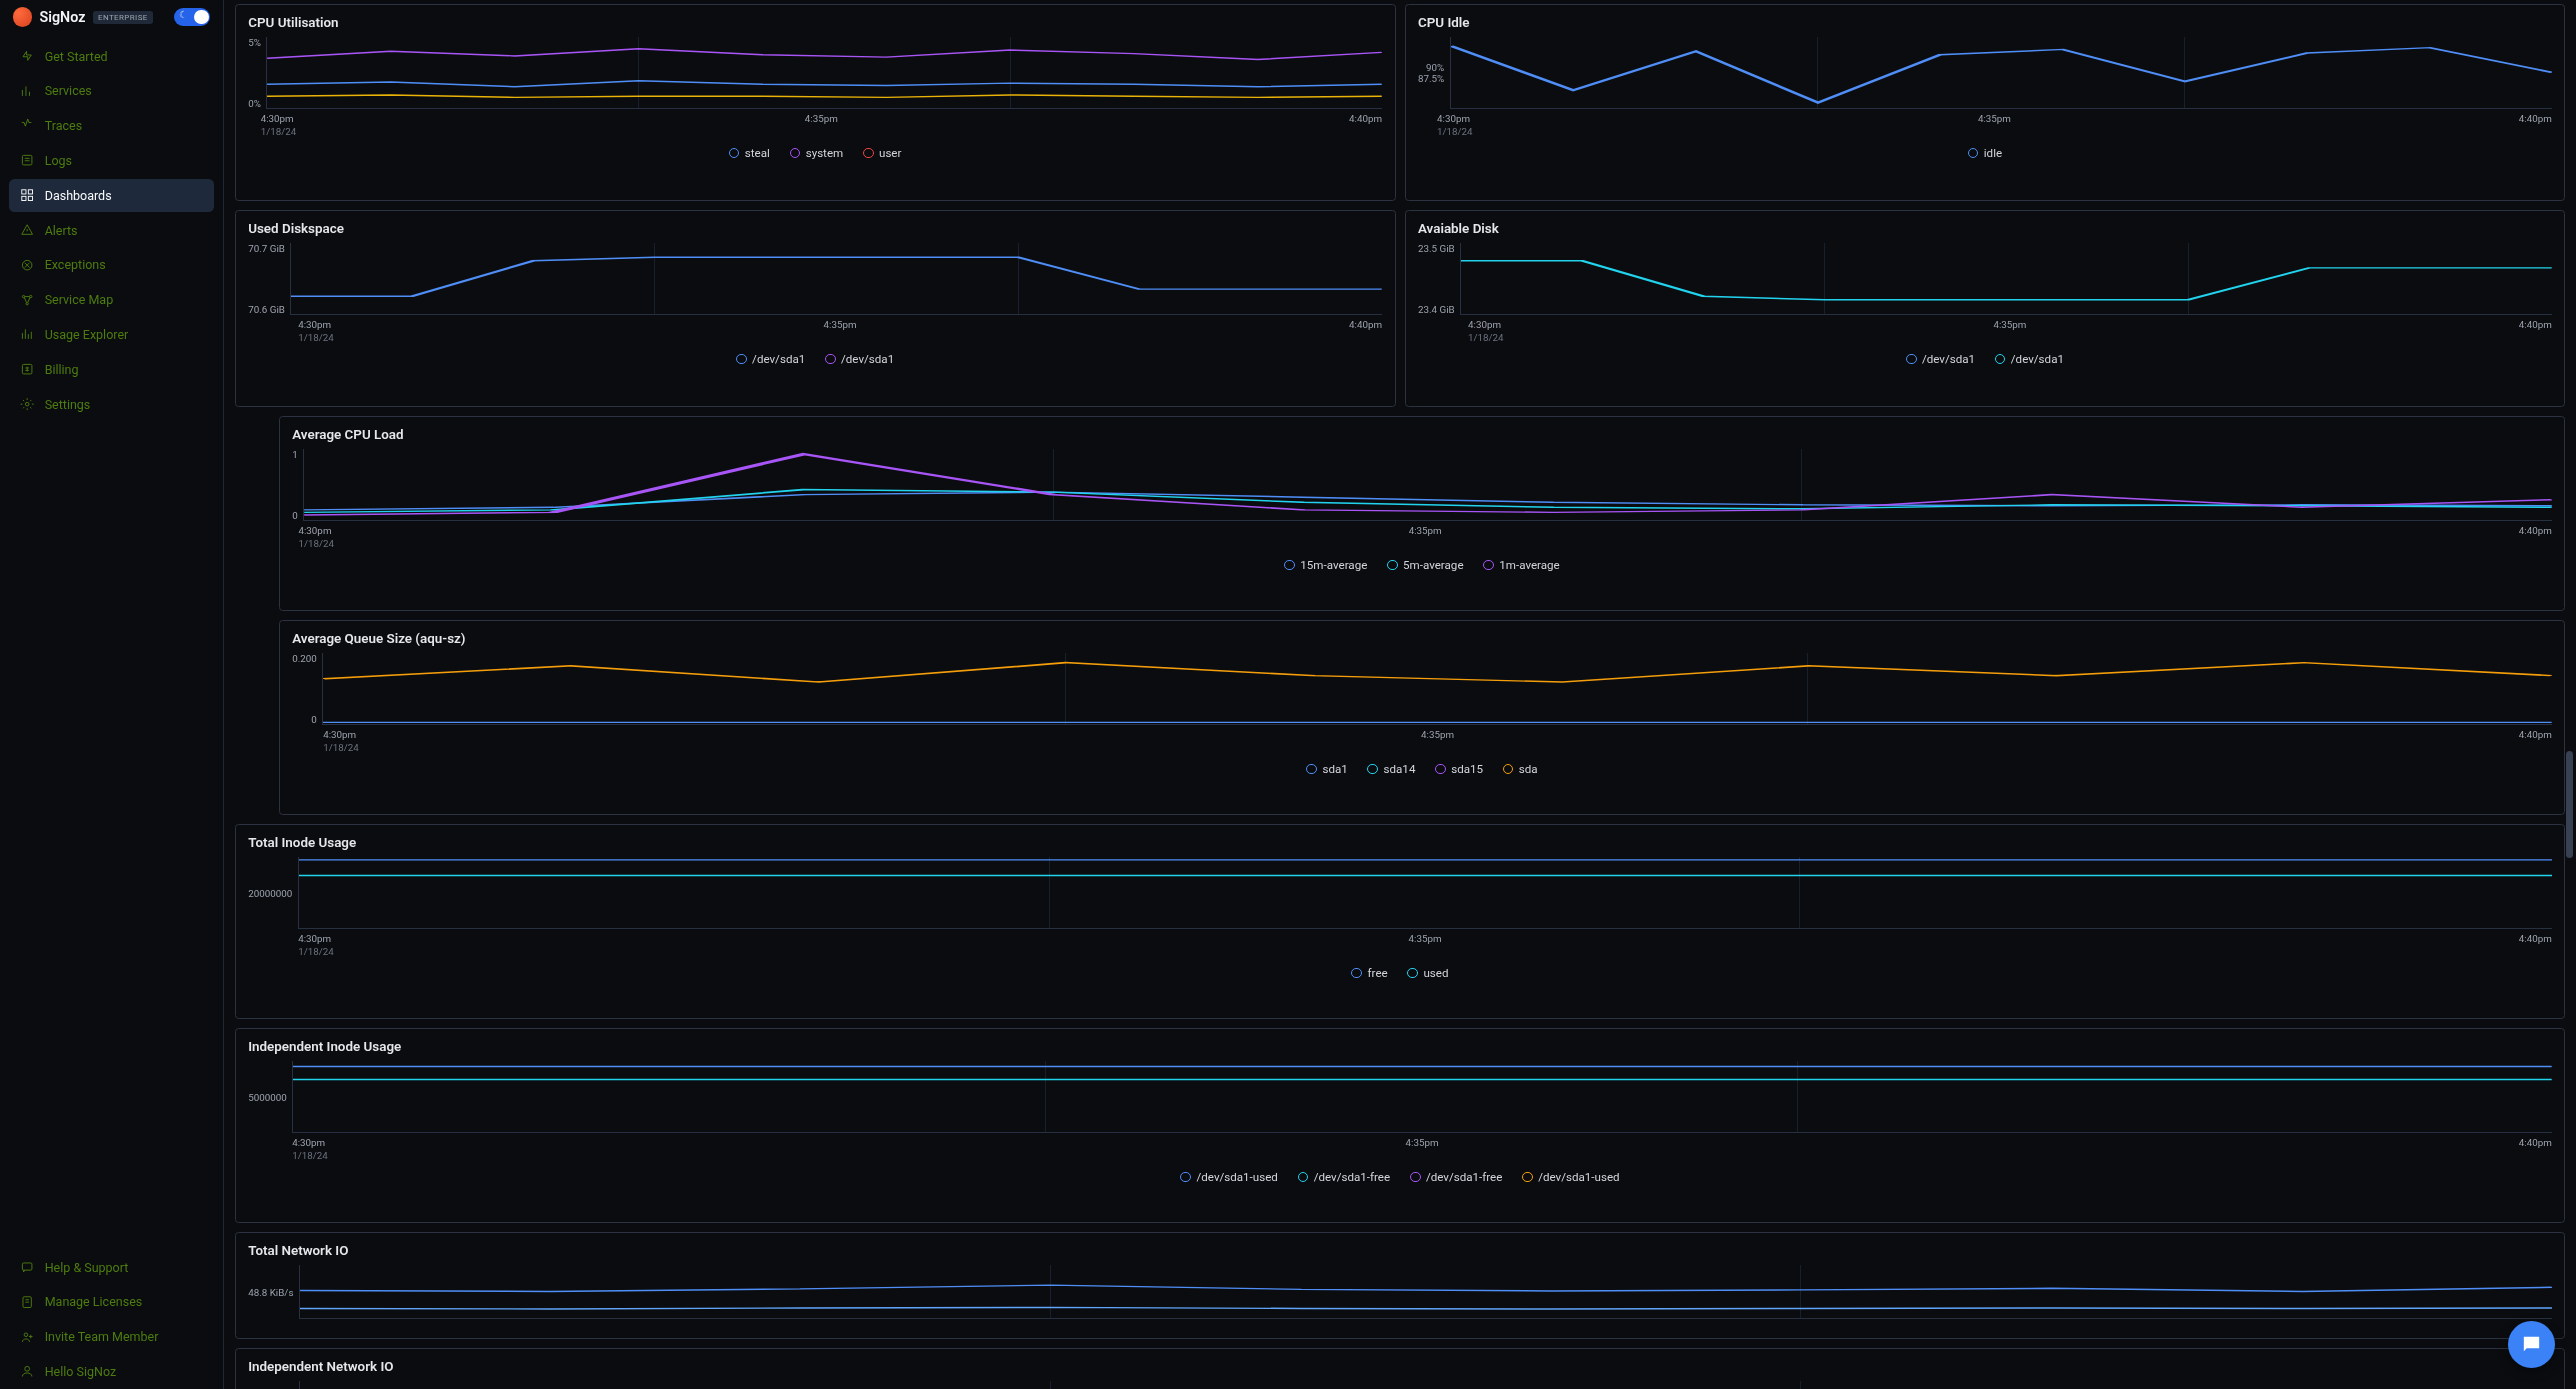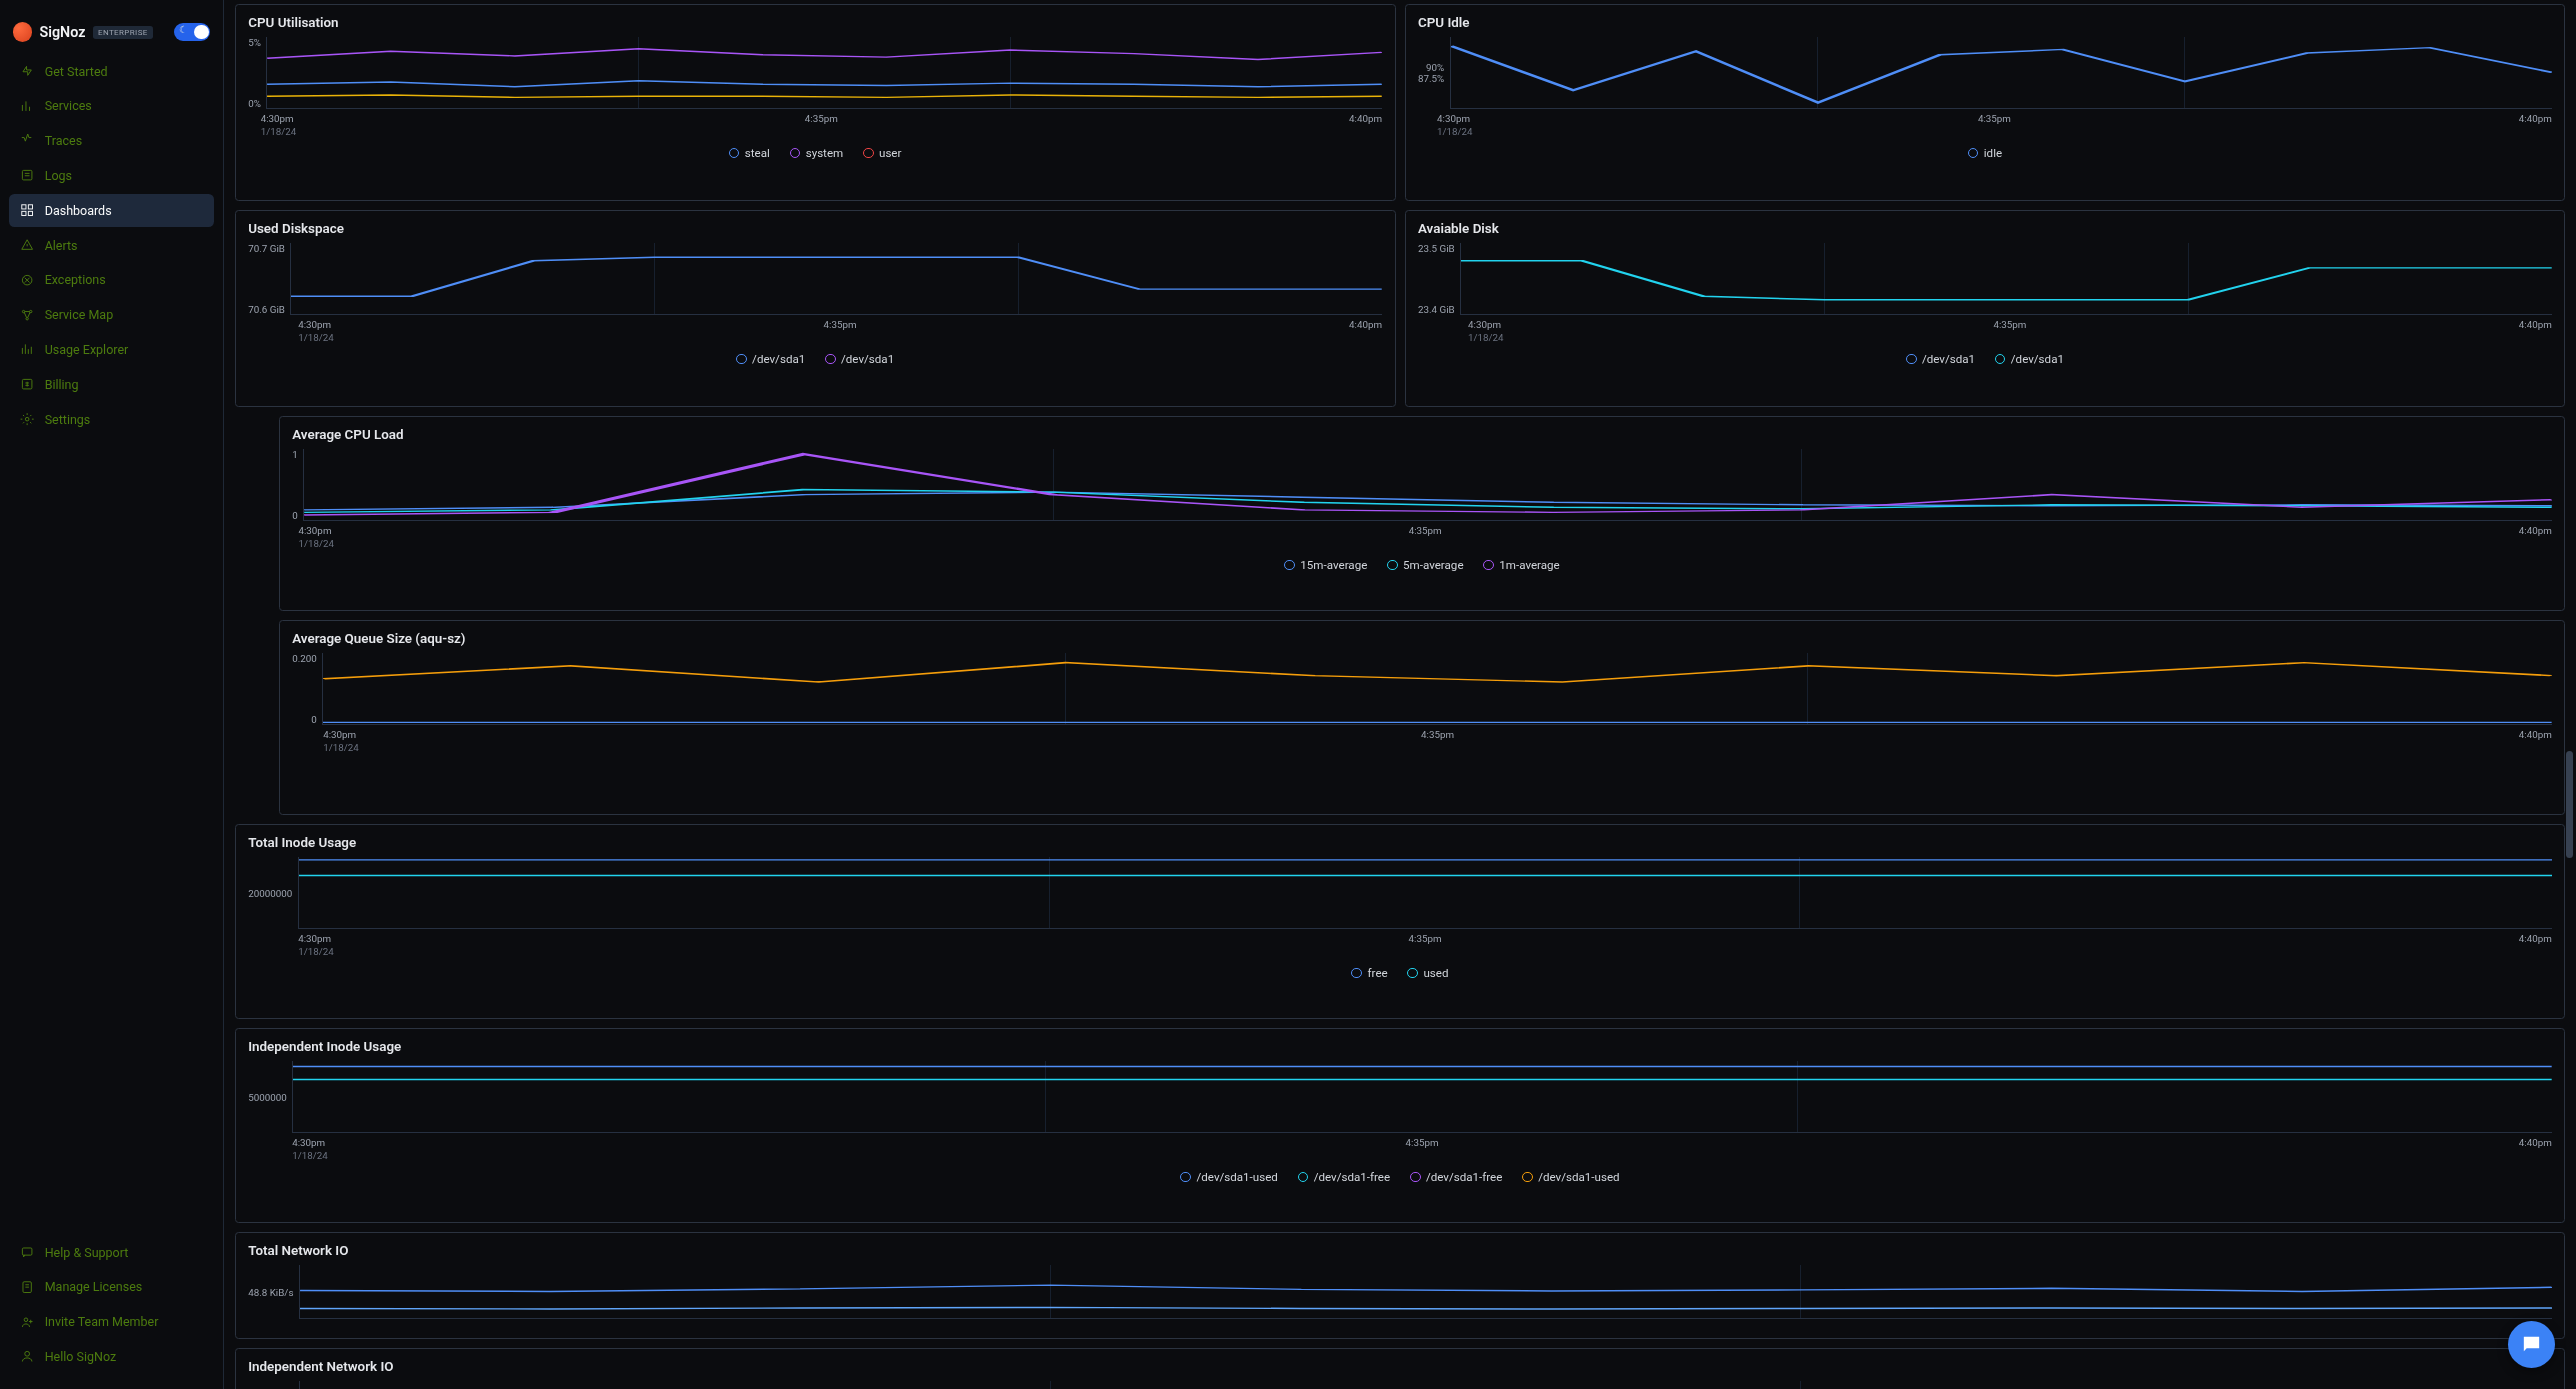--- a/index.html
+++ b/index.html
@@ -13,21 +13,21 @@
   display: flex;
   overflow: hidden;
 }
 
 .sidebar {
   width: 224px;
   background: #0b0c0f;
   border-right: 0.9px solid #1f2937;
   display: flex;
   flex-direction: column;
-  padding: 17px 9px;
+  padding: 2px 9px;
 }
 .brand {
   display: flex;
   align-items: center;
   gap: 7.2px;
   padding: 5.4px 3.6px 12.5px 3.6px;
 }
 .brand-logo {
   width: 19.7px; height: 19.7px; border-radius: 50%;
   background: radial-gradient(circle at 30% 30%, #ff6a3d, #d8411e);
@@ -460,20 +460,38 @@
                 <path d="M0.0 78.2 L33.3 78.2 L66.7 78.2 L100.0 78.2 L133.3 78.2 L166.7 78.2 L200.0 78.2 L233.3 78.2 L266.7 78.2 L300.0 78.2" stroke="#4f8ef7" stroke-width="1.6" fill="none"></path>
               </svg>
             </div>
           </div>
           <div class="xticks" style="margin-left:31px">
             <span>4:30pm</span>
             <span>4:35pm</span>
             <span>4:40pm</span>
           </div>
           <div class="xdate" style="margin-left:31px">1/18/24</div>
+          <div class="legend">
+            <div class="lg-item">
+              <span class="lg-sw" style="border-color:#4f8ef7"></span>
+              <span>sda1</span>
+            </div>
+            <div class="lg-item">
+              <span class="lg-sw" style="border-color:#22d3ee"></span>
+              <span>sda14</span>
+            </div>
+            <div class="lg-item">
+              <span class="lg-sw" style="border-color:#a855f7"></span>
+              <span>sda15</span>
+            </div>
+            <div class="lg-item">
+              <span class="lg-sw" style="border-color:#f59e0b"></span>
+              <span>sda</span>
+            </div>
+          </div>
         </div>
       </div>
       <div class="panel row3 span2">
         <div class="panel-title">Total Inode Usage</div>
         <div class="chart">
           <div class="plot-wrap">
             <div class="yticks" style="height:72px;justify-content:center">
               <span>20000000</span>
             </div>
             <div class="plot" style="height:72px">

